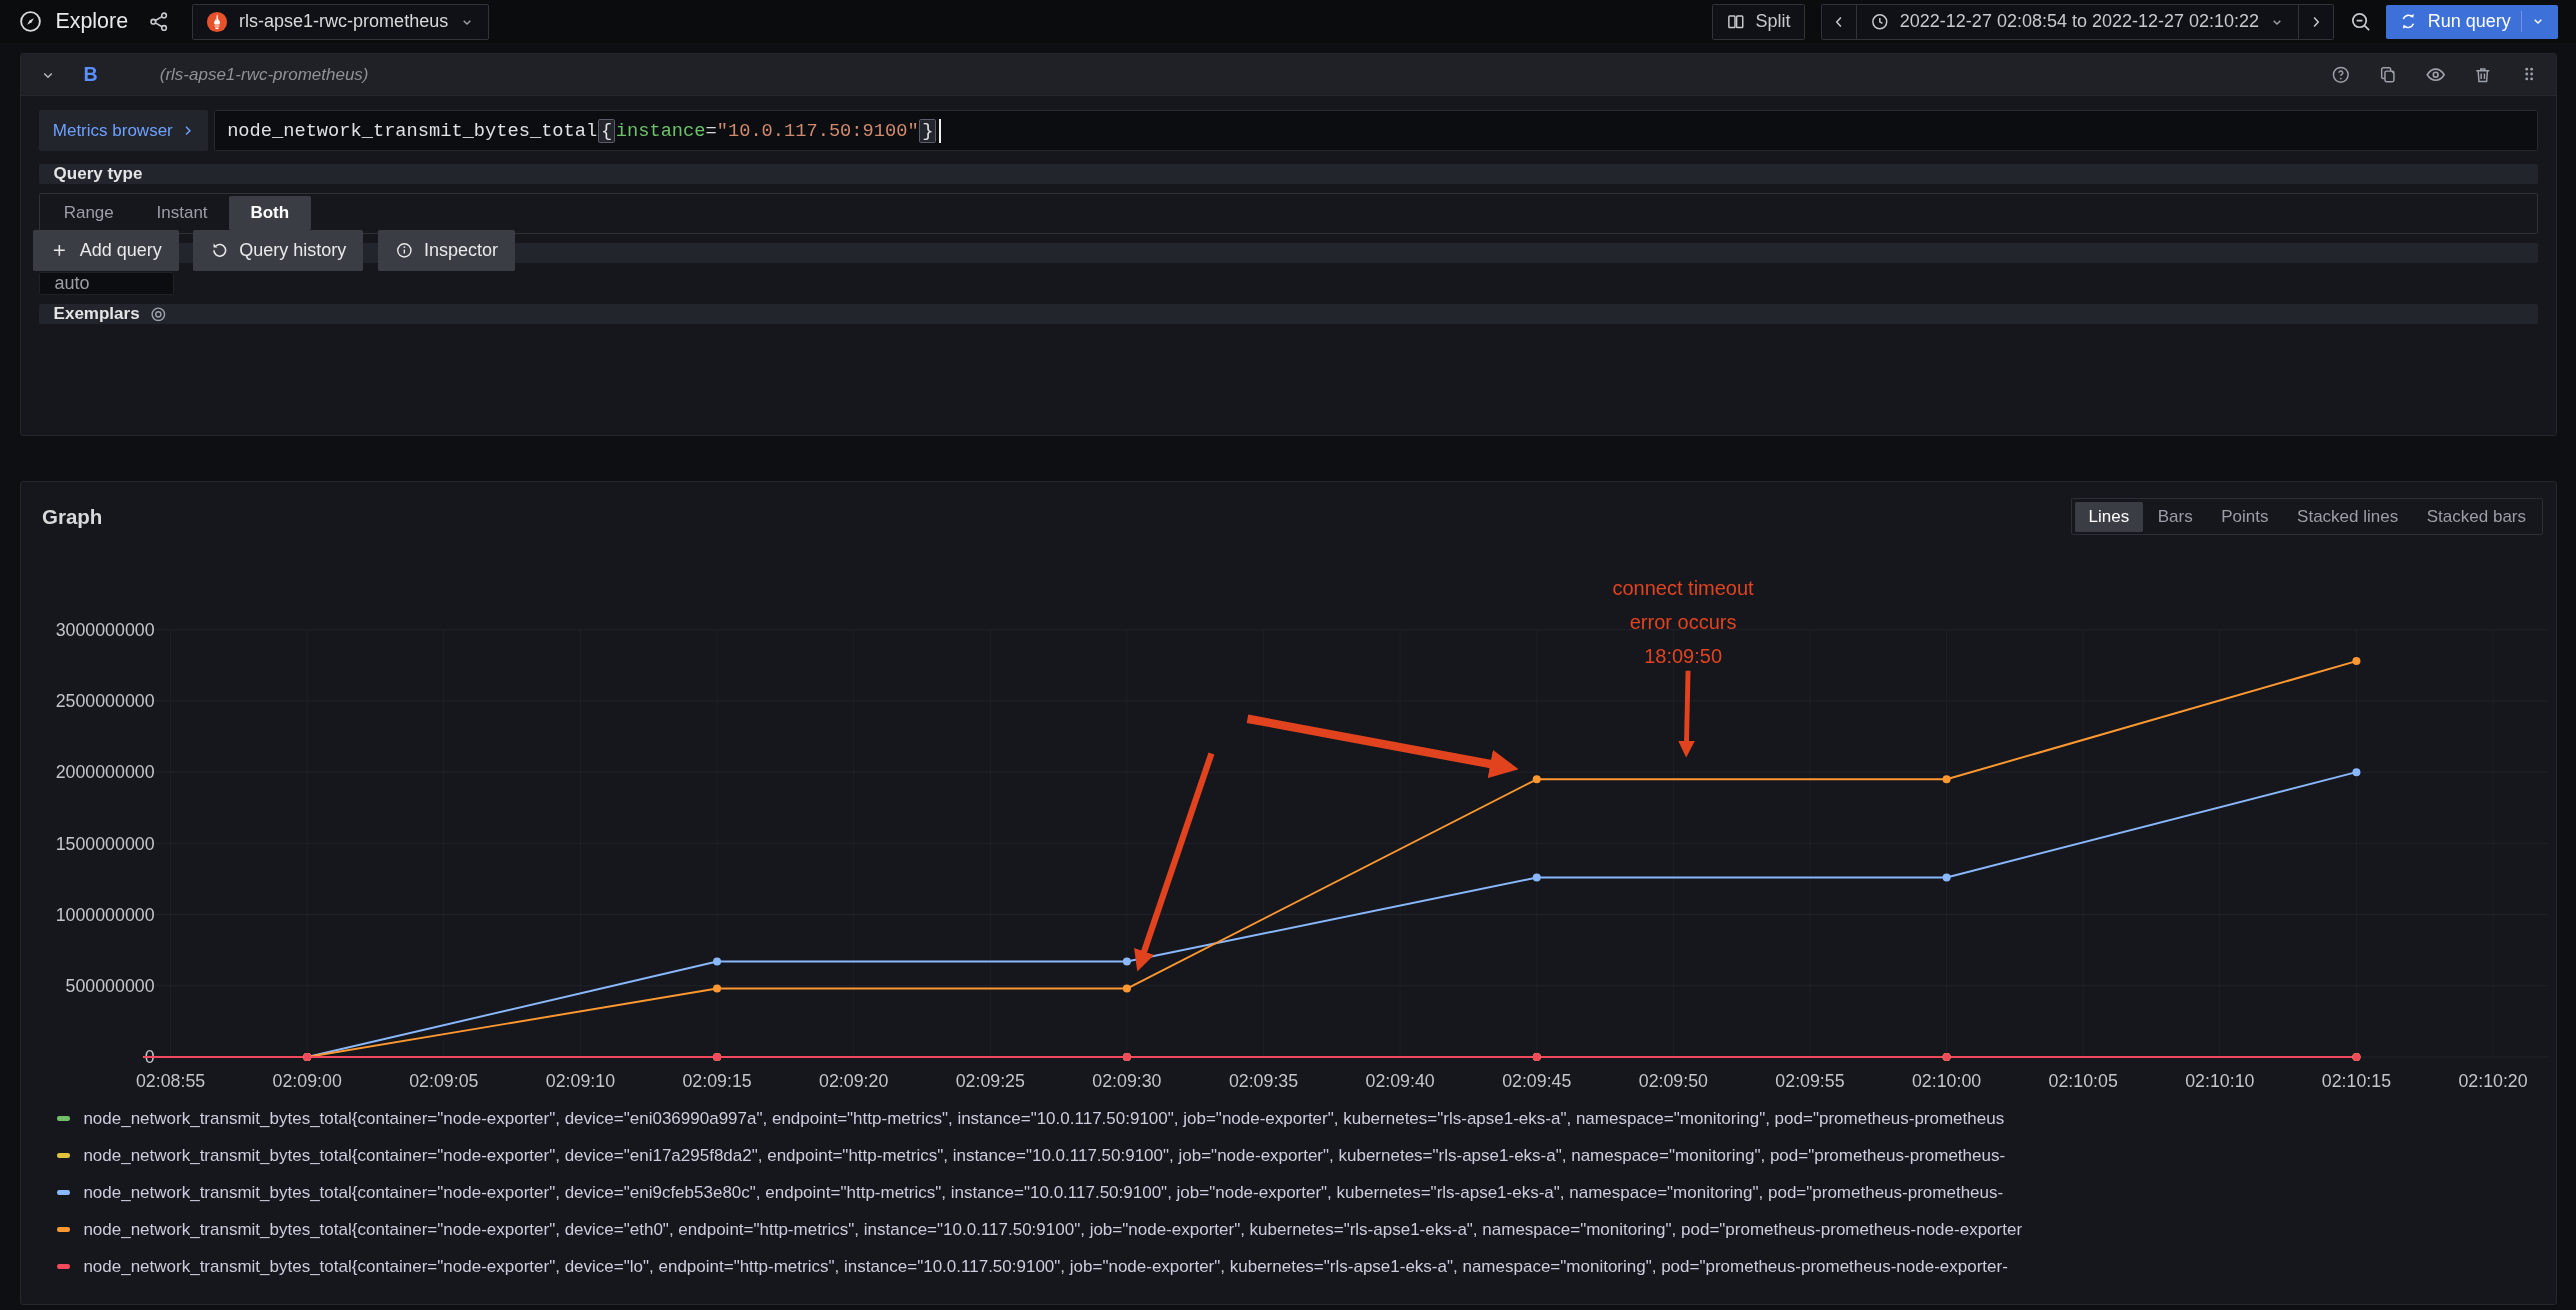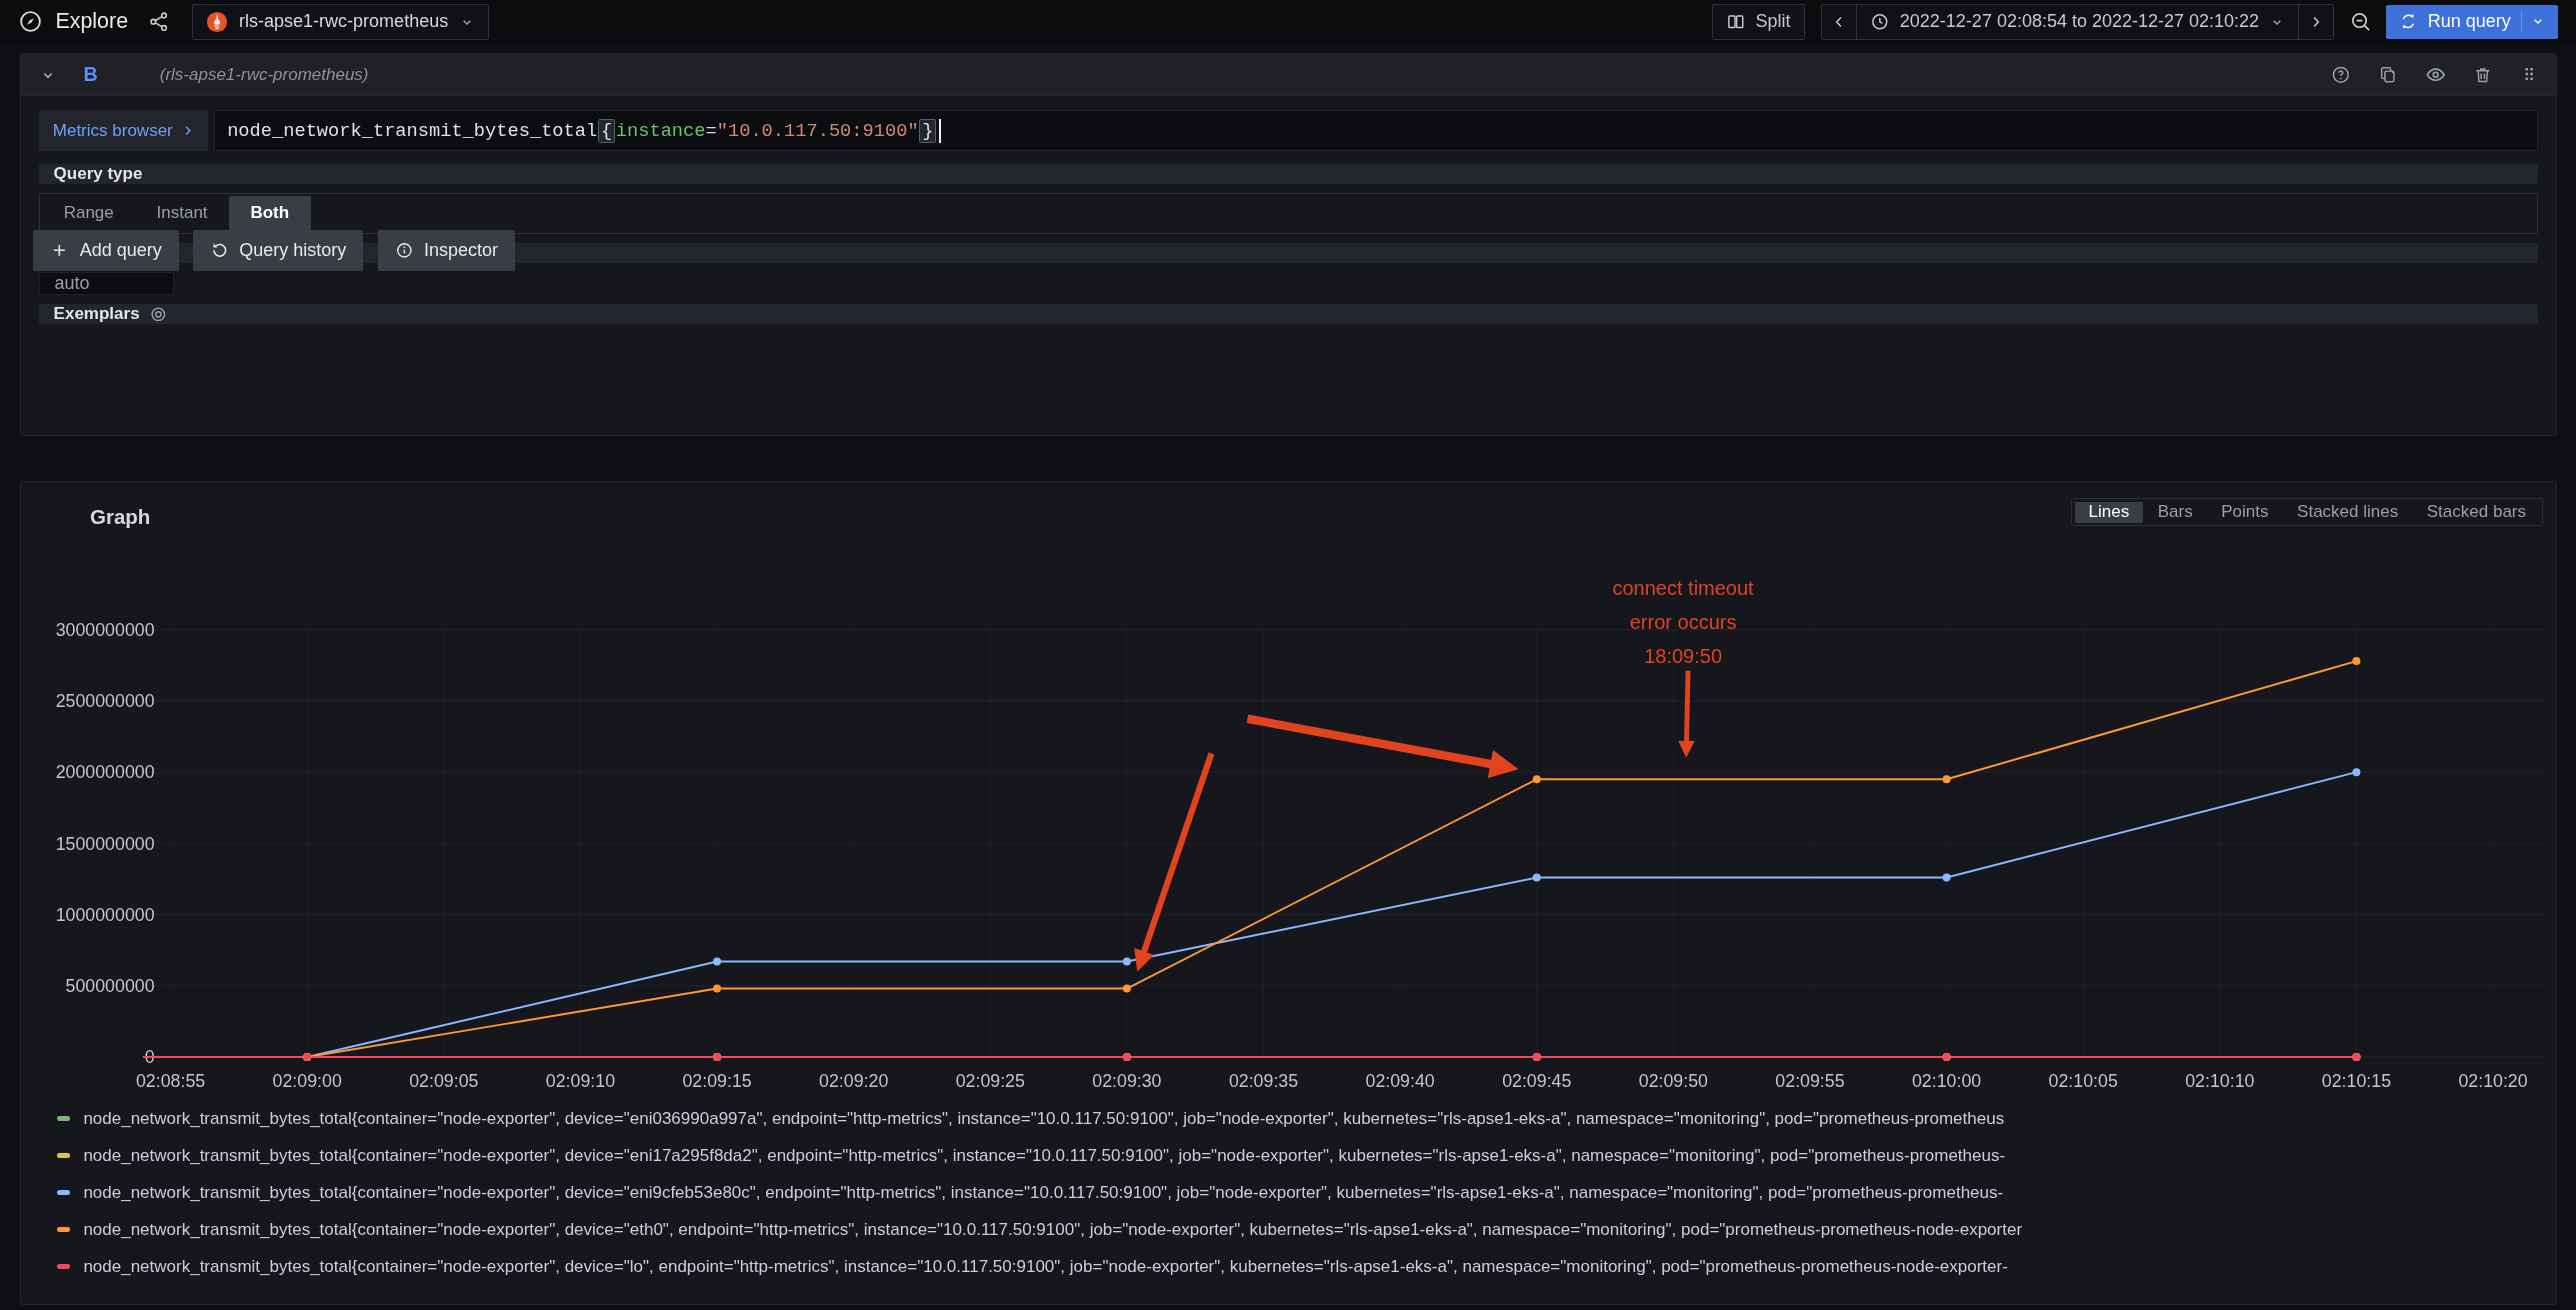--- a/index.html
+++ b/index.html
@@ -57,23 +57,23 @@
   .radio{padding:0 21.4px;height:34px;display:flex;align-items:center;font-size:17px;font-weight:500;
          color:#9b9ea6;border-radius:1.8px;cursor:pointer;}
   .radio.active{background:#3a3d44;color:#fff;font-weight:700;}
   .mini-input{width:135px;background:#0c0d10;border:0.9px solid #1f2126;border-radius:1.8px;display:flex;
               align-items:center;padding:0 15px;font-size:18px;color:#9b9ea6;box-sizing:border-box;cursor:text;}
   .warning{margin:21.4px 0 0 50px;font-size:18.7px;color:#f1ce5a;}
   .qrow4{margin-top:25px;display:flex;gap:14.2px;margin-left:-5.3px;}
   .action-btn{display:flex;align-items:center;gap:10.7px;height:41px;padding:0 17px;background:#3a3d44;
               border-radius:1.8px;font-size:18px;font-weight:500;color:#e8e9ea;cursor:pointer;}
   
-  .gtitle{position:absolute;left:21.4px;top:23px;font-size:20.5px;font-weight:600;color:#d8d9da;margin-left:48px;}
+  .gtitle{position:absolute;left:21.4px;top:23px;font-size:20.5px;font-weight:600;color:#d8d9da;}
   .tabs{position:absolute;right:12.5px;top:16px;display:flex;border:0.9px solid #2b2e34;border-radius:1.8px;padding:2.7px;gap:1.8px;}
-  .tab{padding:0 13.4px;height:21px;display:flex;align-items:center;font-size:17px;font-weight:500;color:#9b9ea6;
+  .tab{padding:0 13.4px;height:30px;display:flex;align-items:center;font-size:17px;font-weight:500;color:#9b9ea6;
        border-radius:1.8px;cursor:pointer;white-space:nowrap;}
   .tab.active{background:#3a3d44;color:#fff;}
   #chart{position:absolute;left:7.1px;top:89px;}
   .anno{position:absolute;color:#e2431f;font-size:20px;text-align:center;pointer-events:none;}
   #anno-transmit{left:1213px;top:185px;width:320px;line-height:36px;}
   #anno-timeout{left:1529px;top:89px;width:267px;line-height:34px;}
   .legend{position:absolute;left:36px;top:618px;right:7.1px;display:flex;flex-direction:column;}
   .lrow{height:37px;display:flex;align-items:center;gap:13.4px;overflow:hidden;white-space:nowrap;cursor:pointer;}
   .swatch{width:13.4px;height:4.5px;border-radius:2.2px;flex:none;}
   .ltext{font-size:17px;color:#ccccdc;overflow:hidden;white-space:nowrap;}

